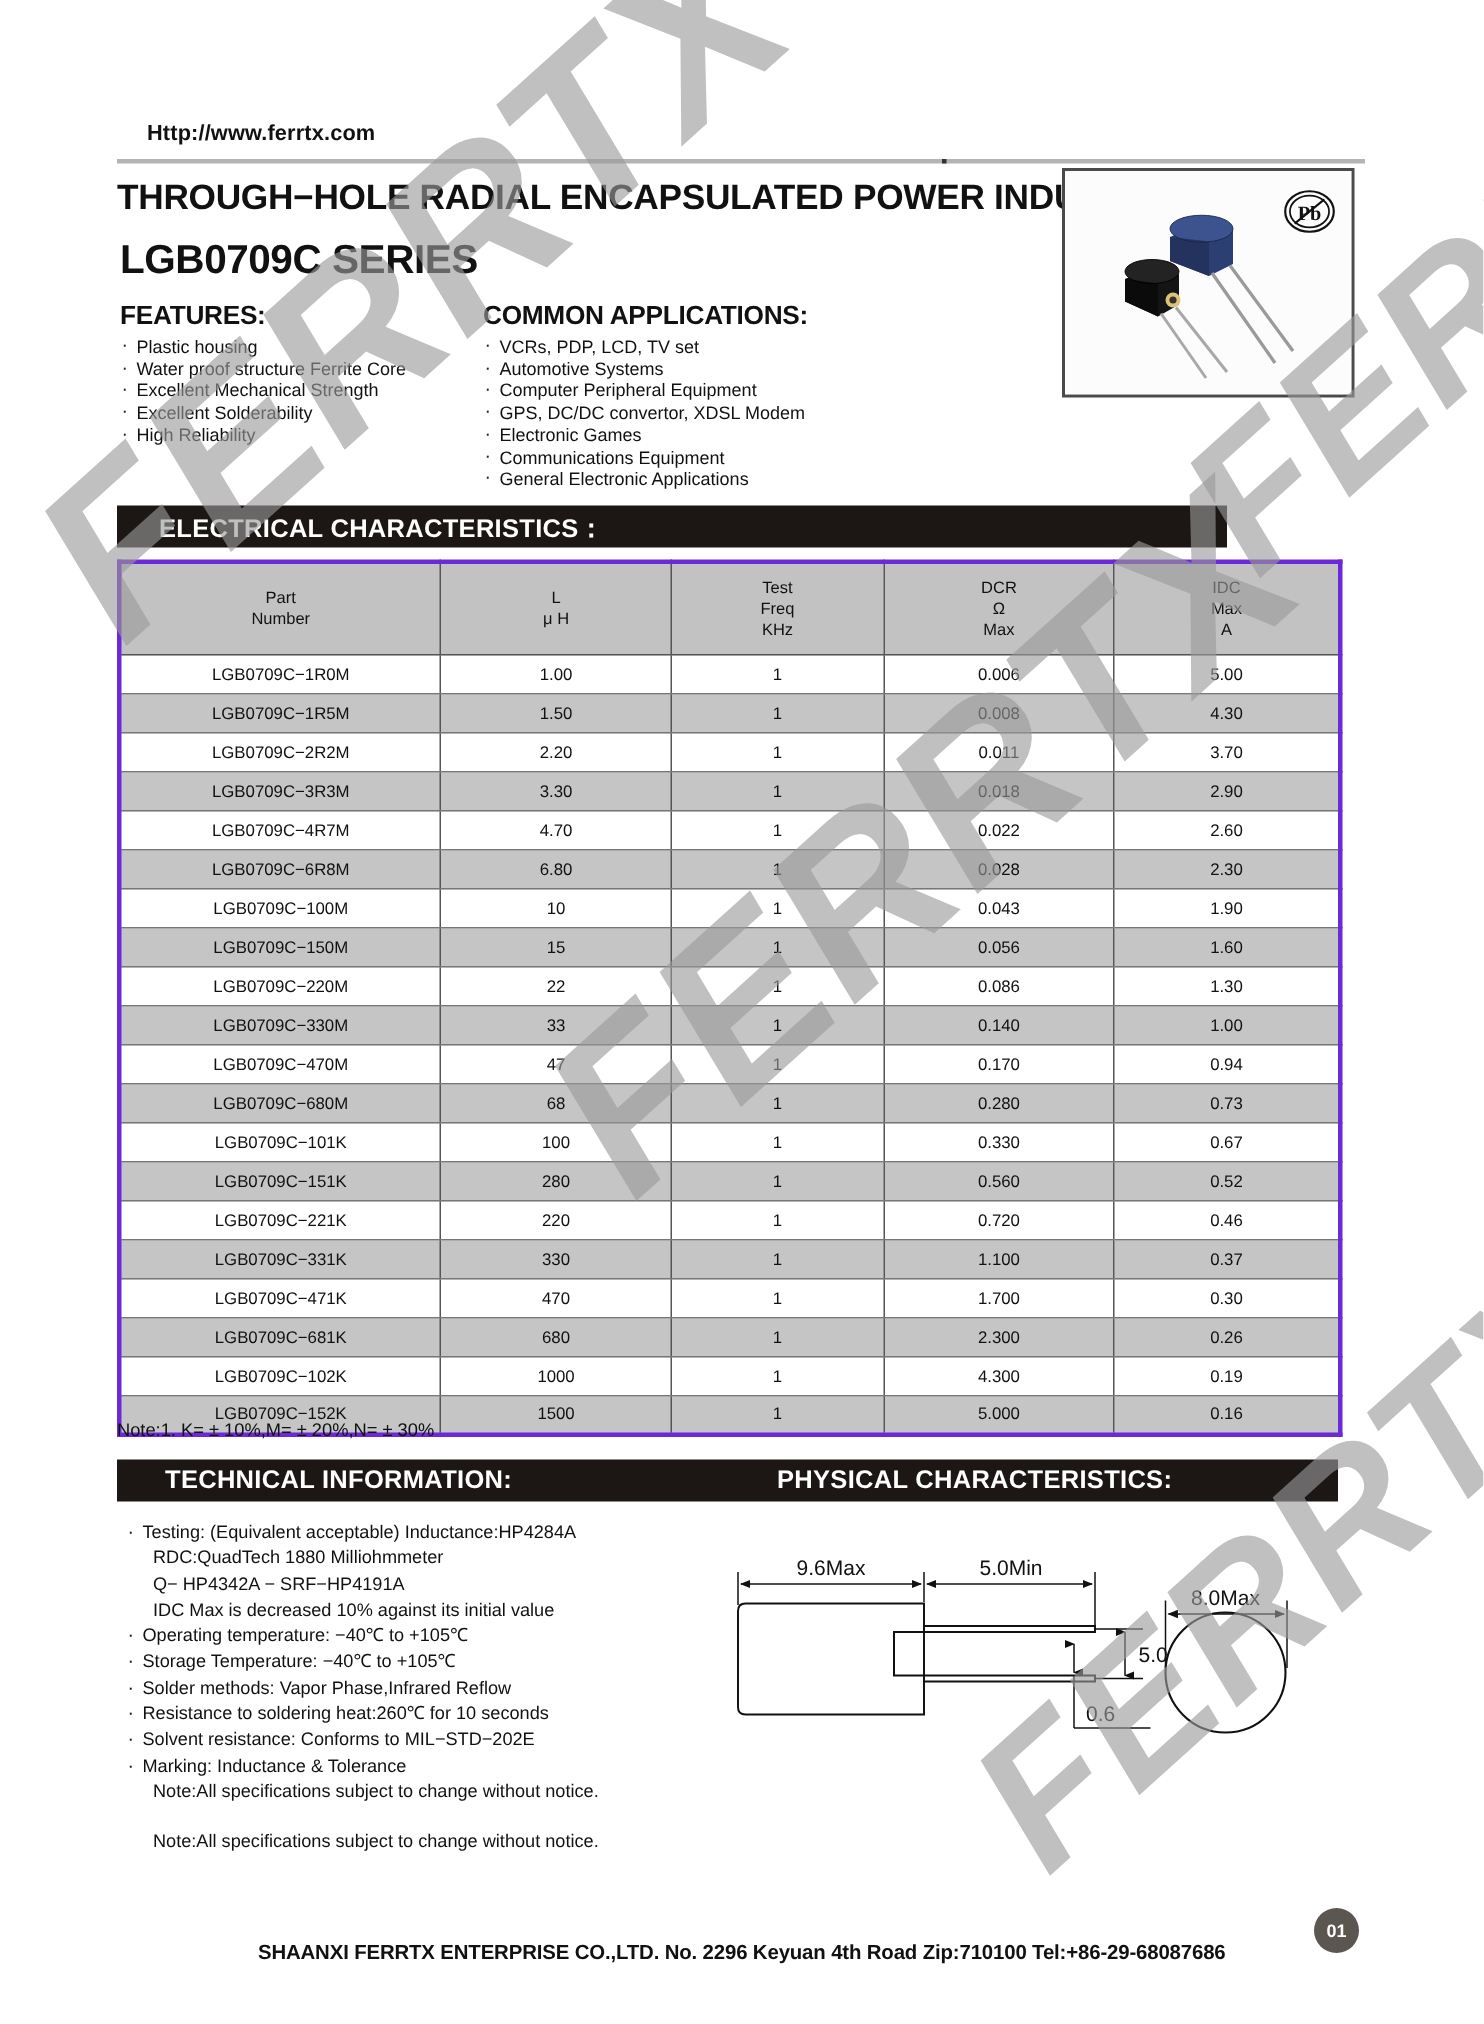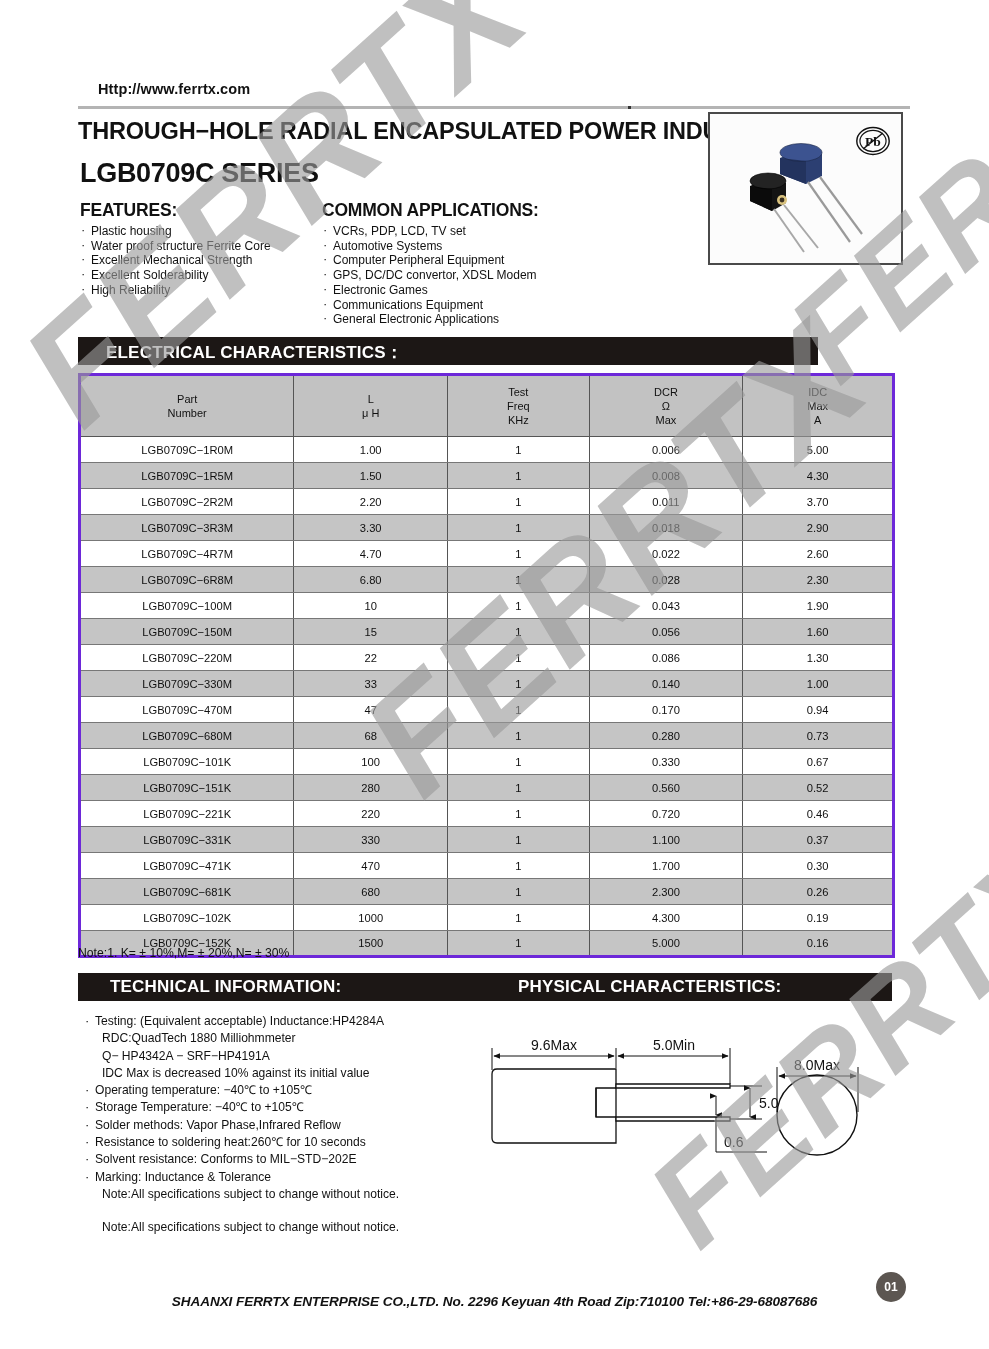--- a/index.html
+++ b/index.html
@@ -154,21 +154,21 @@
     content: "·"; position: absolute; left: 1px; top: -1px; font-size: 13px;
   }
   #tech-list li.gap { margin-top: 16px; }
 
   
   #drawing { position: absolute; left: 462px; top: 1012px; z-index: 6; }
 
   
   #footer-text {
     position: absolute; left: 0; width: 989px; top: 1294px;
-    text-align: center; font-size: 13.6px; font-weight: bold; letter-spacing: -0.1px; font-style: italic;
+    text-align: center; font-size: 13.6px; font-weight: bold; letter-spacing: -0.1px;
   }
   #page-badge {
     position: absolute; left: 876px; top: 1272px;
     width: 30px; height: 30px; border-radius: 50%;
     background: #5c5651; color: #fff;
     font-size: 12px; font-weight: bold;
     display: flex; align-items: center; justify-content: center;
   }
 </style>
 </head>

